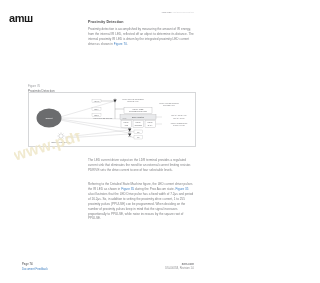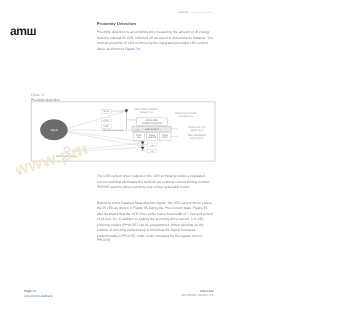--- a/index.html
+++ b/index.html
@@ -6,21 +6,21 @@
   body{
     width:200px;height:283px;background:#ffffff;
     font-family:"Liberation Sans", sans-serif;
     color:#58595b;
     overflow:hidden;position:relative;
   }
   .page{position:absolute;inset:0;}
 
   
   .logo{
-    position:absolute;left:9px;top:24px;
+    position:absolute;left:9px;top:13px;
     font-size:11px;font-weight:700;letter-spacing:-0.4px;
     color:#1b1b1b;line-height:1;
   }
   .hdr-right{
     position:absolute;right:6px;top:11px;
     font-size:2.1px;letter-spacing:.1px;color:#c9c9cc;
     text-align:right;white-space:nowrap;
   }
   .hdr-right .hdr-strong{color:#a8a8ad;font-weight:700;}
 

